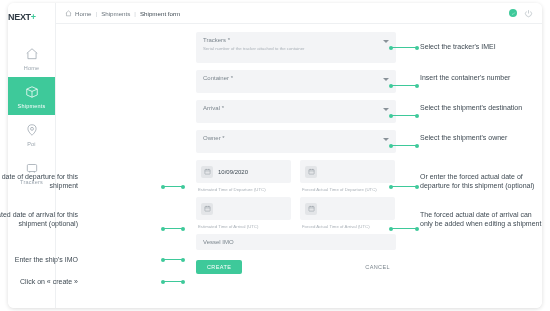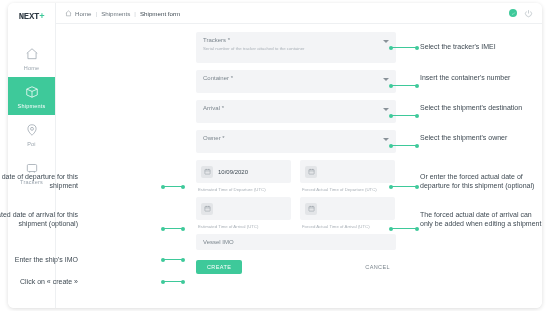--- a/index.html
+++ b/index.html
@@ -28,23 +28,22 @@
   
   .sidebar {
     position: absolute;
     left: 0; top: 0;
     width: 48px; height: 305px;
     background: #ffffff;
     border-right: 1px solid #eef0f2;
   }
   .logo {
     height: 22px;
-    display: flex; align-items: center; justify-content: center;
+    display: flex; align-items: center; 
     padding-top: 6px;
-    font-family: Liberation Mono, monospace;
   }
   .logo-text {
     font-size: 9px; font-weight: bold; color: #2f3a44;
     letter-spacing: -0.3px;
   }
   .logo-text .plus { color: #3ec99a; }
   .nav { margin-top: 14px; }
   .nav-item {
     display: flex; flex-direction: column; align-items: center;
     padding: 7px 0 6px 0;

